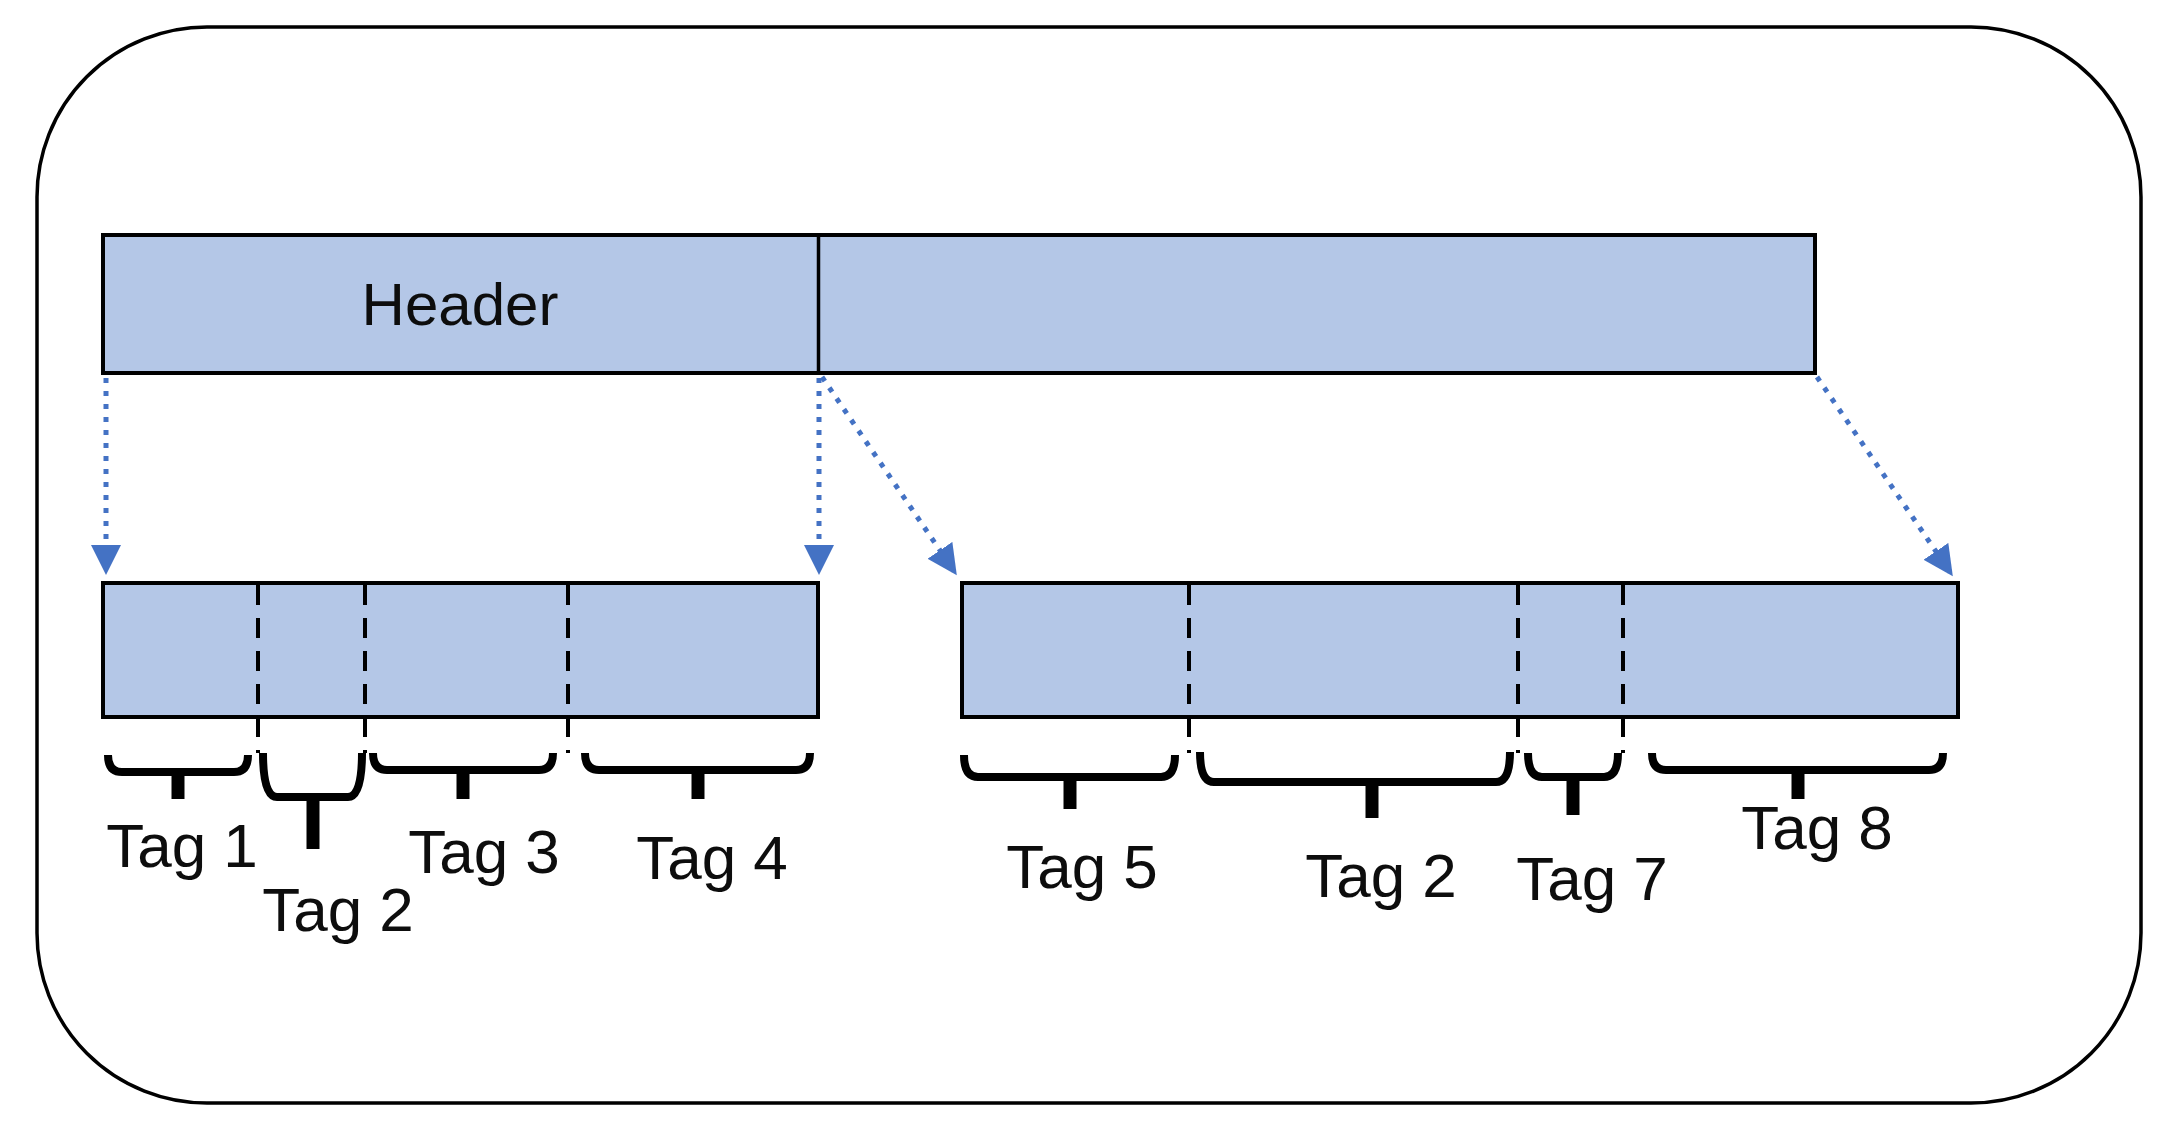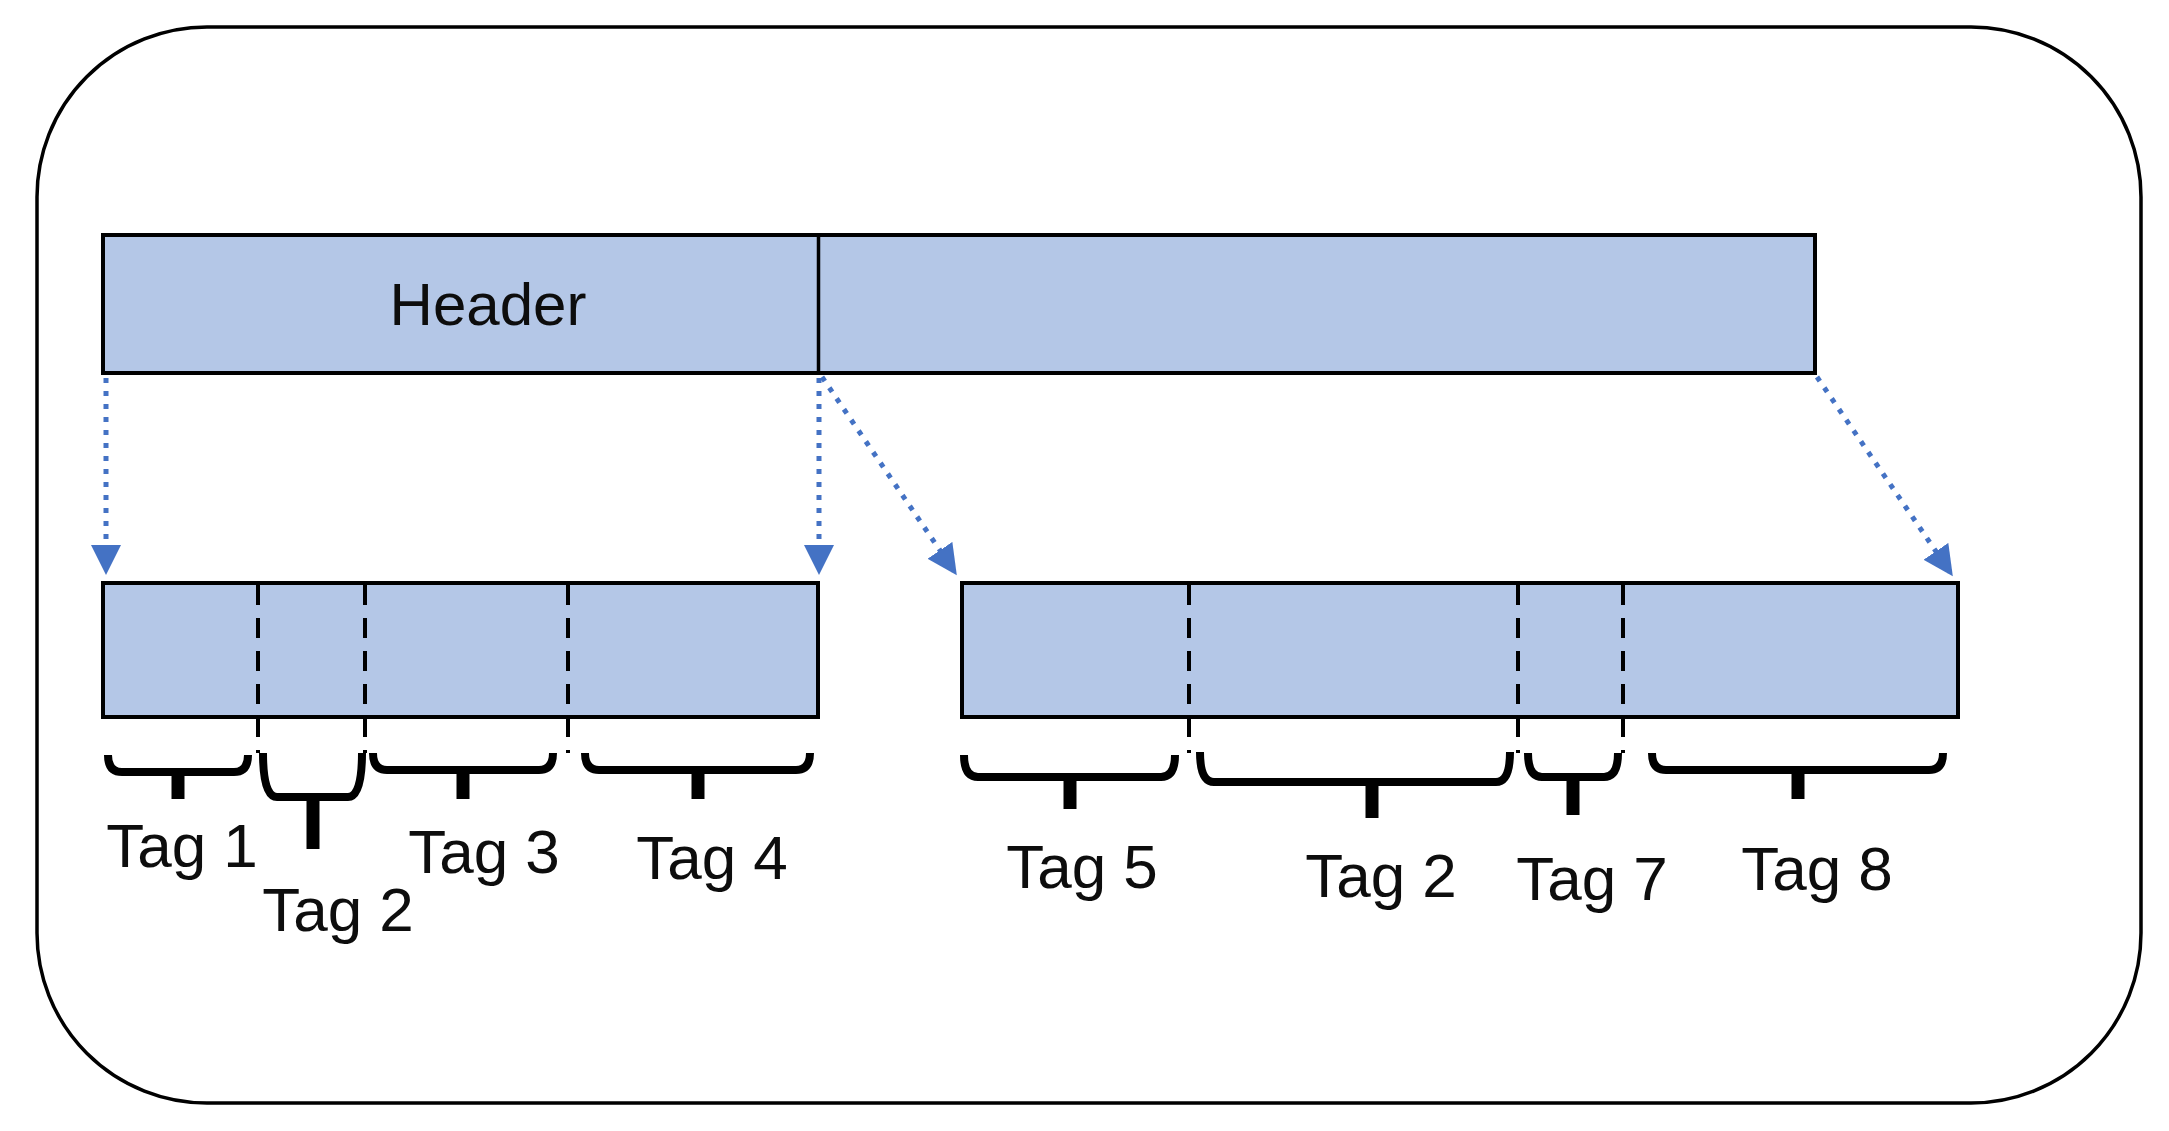--- a/index.html
+++ b/index.html
@@ -11,21 +11,21 @@
     overflow:hidden;
   }
   #shapes{position:absolute;left:0;top:0;}
   .lbl{
     position:absolute;
     transform:translate(-50%,-50%);
     white-space:nowrap;
     color:#0d0d0d;
     line-height:1;
   }
-  .bar-label{font-size:60px;font-weight:400;letter-spacing:0px;margin-left:28px;}
+  .bar-label{font-size:60px;font-weight:400;letter-spacing:0px;}
   .tag-label{font-size:62px;font-weight:400;}
 </style>
 </head>
 <body>
 
 <div id="canvas">
 
   <svg id="shapes" width="2169" height="1131" viewBox="0 0 2169 1131">
     <defs>
       <marker id="arrowhead" markerWidth="7" markerHeight="7" refX="5" refY="3" orient="auto" markerUnits="strokeWidth">
@@ -85,14 +85,14 @@
 
   <div class="lbl bar-label" style="left:460px;top:305px;">Header</div>
 
   <div class="lbl tag-label" style="left:182px;top:846px;">Tag 1</div>
   <div class="lbl tag-label" style="left:332px;top:910px;margin-left:6px;">Tag 2</div>
   <div class="lbl tag-label" style="left:484px;top:852px;">Tag 3</div>
   <div class="lbl tag-label" style="left:712px;top:858px;">Tag 4</div>
   <div class="lbl tag-label" style="left:1082px;top:867px;">Tag 5</div>
   <div class="lbl tag-label" style="left:1381px;top:876px;">Tag 2</div>
   <div class="lbl tag-label" style="left:1592px;top:867px;margin-top:12px;">Tag 7</div>
-  <div class="lbl tag-label" style="left:1817px;top:869px;">Tag 8</div>
+  <div class="lbl tag-label" style="left:1817px;top:828px;">Tag 8</div>
 </div>
 
 </body></html>

